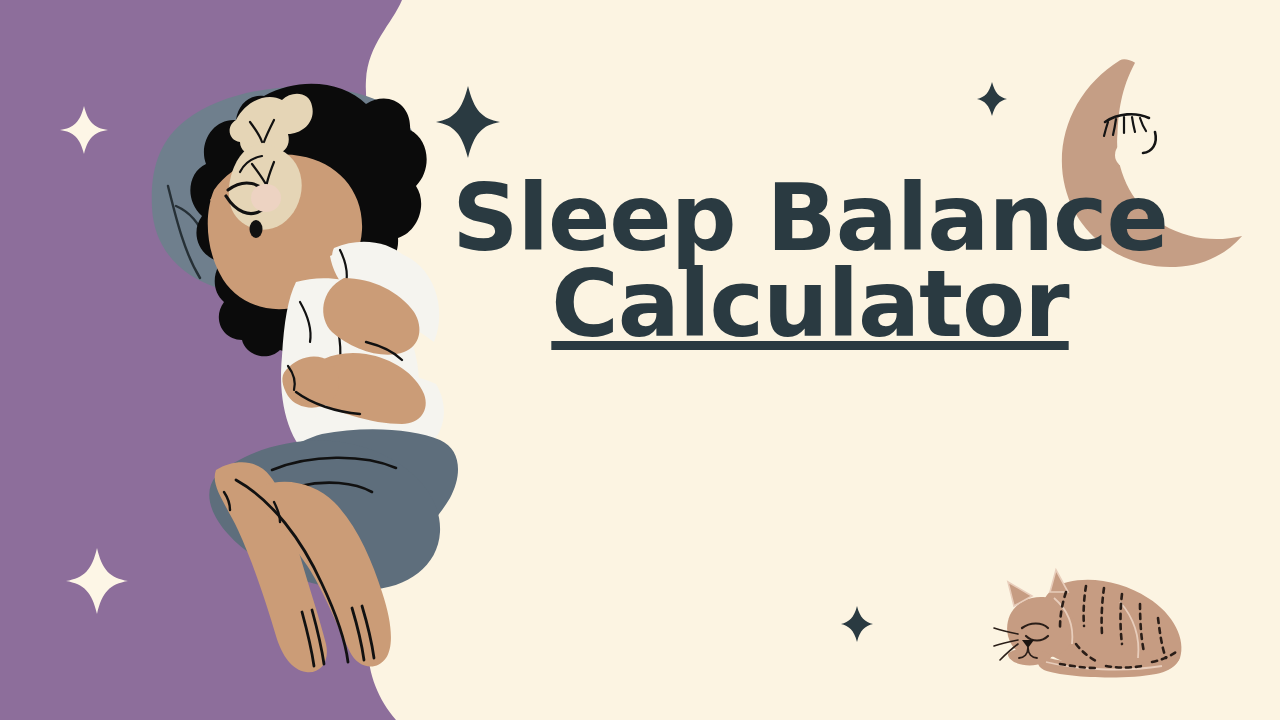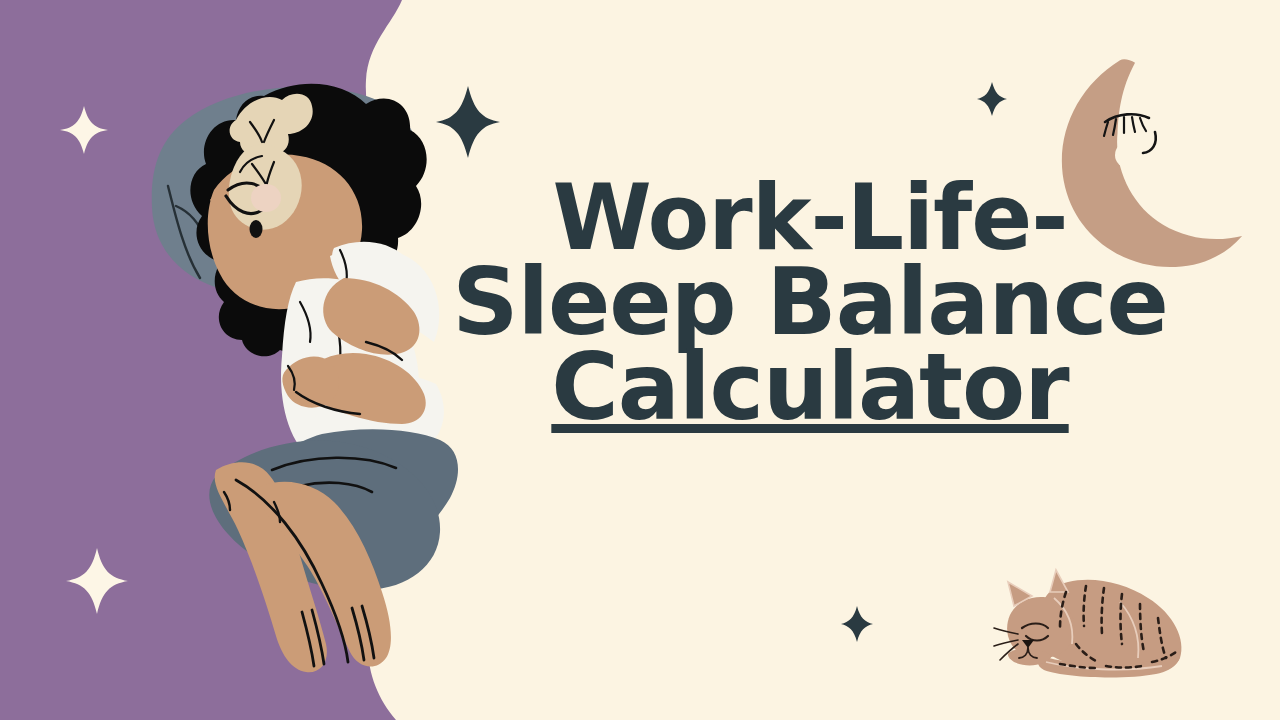--- a/index.html
+++ b/index.html
@@ -341,18 +341,17 @@
       <path d="M468,86 C474,110 482,119 500,122 C482,125 474,134 468,158 C462,134 454,125 436,122 C454,119 462,110 468,86 Z" fill="#2A3A41"></path>
 
       <path d="M992,82 C995,93 999,97 1007,99 C999,101 995,105 992,116 C989,105 985,101 977,99 C985,97 989,93 992,82 Z" fill="#2A3A41"></path>
 
       <path d="M857,606 C860,618 865,622 873,624 C865,626 860,630 857,642 C854,630 849,626 841,624 C849,622 854,618 857,606 Z" fill="#2A3A41"></path>
 
     </g>
   </svg>
 
   <div id="title-block">
-    <span class="title-line l1">Work-Life-</span>
     <span class="title-line l2">Sleep Balance</span>
     <span class="title-line l3">Calculator</span>
   </div>
 
 </div>
 
 </body></html>

